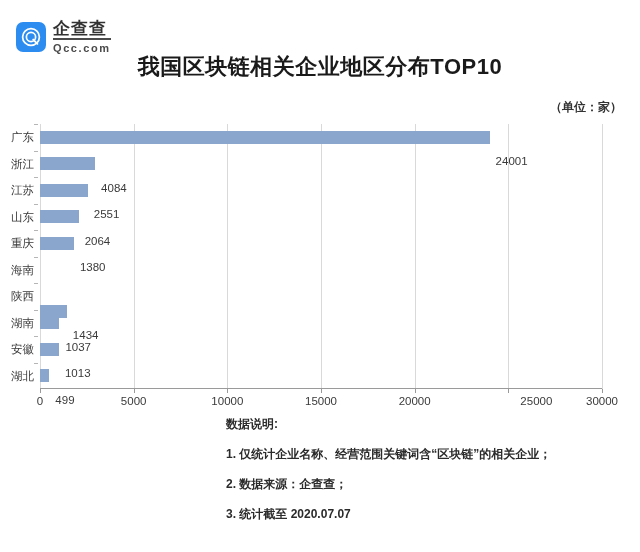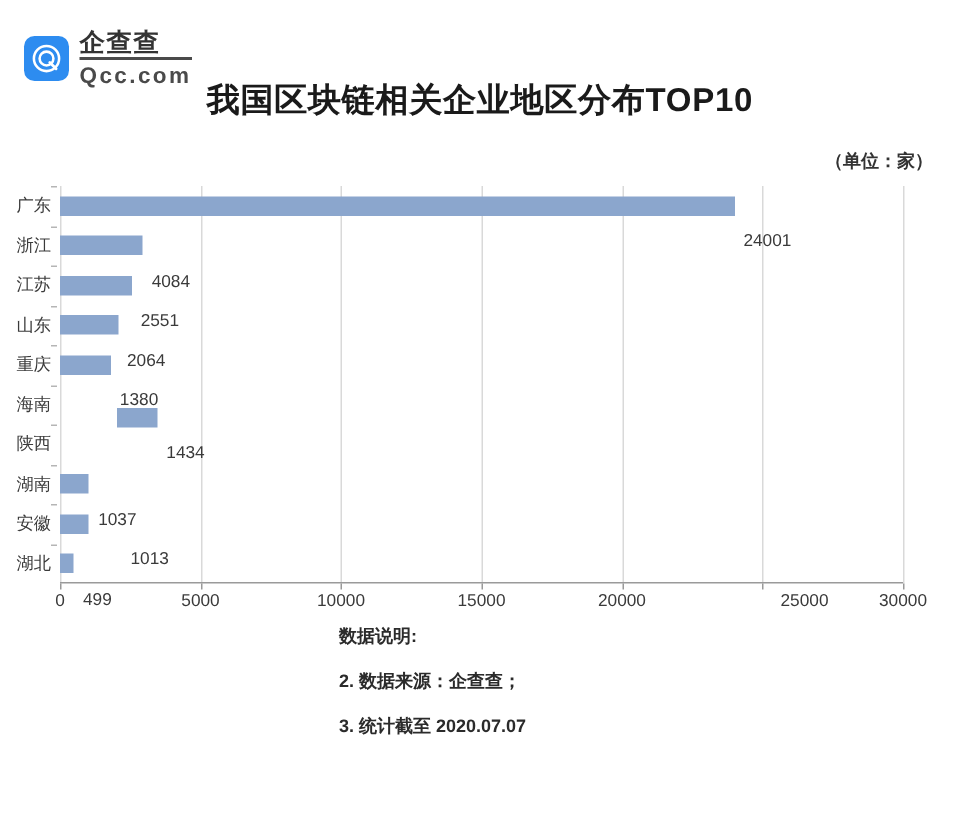--- a/index.html
+++ b/index.html
@@ -44,21 +44,21 @@
   }
   #brand-cn {
     font-size: 17px;
     font-weight: bold;
     letter-spacing: 1px;
     color: #333333;
     border-bottom: 2px solid #4a4a4a;
     padding-bottom: 1px;
   }
   #brand-en {
-    font-size: 15px;
+    font-size: 11px;
     font-weight: bold;
     letter-spacing: 1.6px;
     color: #4a4a4a;
     margin-top: 3px;
   }
 
   
   #chart-title {
     position: absolute;
     left: 0;
@@ -266,29 +266,29 @@
         <span class="bar-value">2551</span>
       </div>
       <div class="bar-row" style="top: 79.5px; height: 26.5px;">
         <div class="bar" title="山东: 2064" style="width: 38.6656px; background: rgb(139, 166, 205);"></div>
         <span class="bar-value">2064</span>
       </div>
       <div class="bar-row" style="top: 106px; height: 26.5px;">
         <div class="bar" title="重庆: 1810" style="width: 33.9073px; background: rgb(139, 166, 205);"></div>
         <span class="bar-value">1380</span>
       </div>
-      <div class="bar-row" style="top: 141px; height: 26.5px; padding-left: 38px;">
+      <div class="bar-row" style="top: 174px; height: 26.5px;">
         <div class="bar" title="陕西: 1434" style="width: 26.8636px; background: rgb(139, 166, 205);"></div>
         <span class="bar-value">1434</span>
       </div>
       <div class="bar-row" style="top: 185.5px; height: 26.5px;">
         <div class="bar" title="湖南: 1037" style="width: 19.4265px; background: rgb(139, 166, 205);"></div>
         <span class="bar-value">1037</span>
       </div>
-      <div class="bar-row" style="top: 212px; height: 26.5px; gap: 22px;">
+      <div class="bar-row" style="top: 212px; height: 26.5px;">
         <div class="bar" title="安徽: 1013" style="width: 18.9769px; background: rgb(139, 166, 205);"></div>
         <span class="bar-value">1013</span>
       </div>
       <div class="bar-row" style="top: 238.5px; height: 26.5px;">
         <div class="bar" title="湖北: 499" style="width: 9.34793px; background: rgb(139, 166, 205);"></div>
         <span class="bar-value">499</span>
       </div>
     </div>
   <div id="axis-line"></div>
 </div>
@@ -305,15 +305,16 @@
     <div class="xtick-mark" style="left: 374.667px;"></div>
     <div class="xtick-label" style="left: 374.667px;">20000</div>
     <div class="xtick-mark" style="left: 468.333px;"></div>
     <div class="xtick-label" style="left: 468.333px; margin-left: 28px;">25000</div>
     <div class="xtick-mark" style="left: 562px;"></div>
     <div class="xtick-label" style="left: 562px;">30000</div>
   </div>
 
 <div id="notes">
   <div id="notes-heading">数据说明:</div>
+<div class="note-line">1. 仅统计企业名称、经营范围关键词含“区块链”的相关企业；</div>
     <div class="note-line">2. 数据来源：企查查；</div>
     <div class="note-line">3. 统计截至 2020.07.07</div>
   </div>
 
 </body></html>

